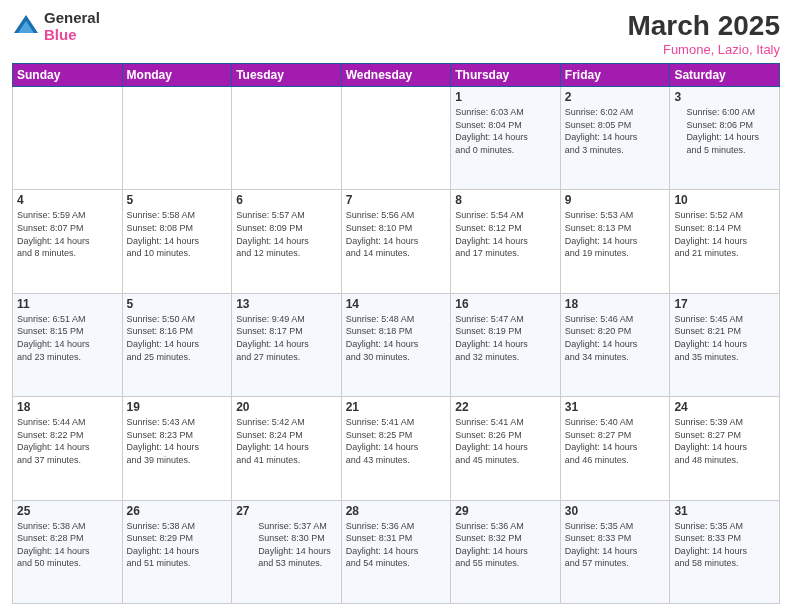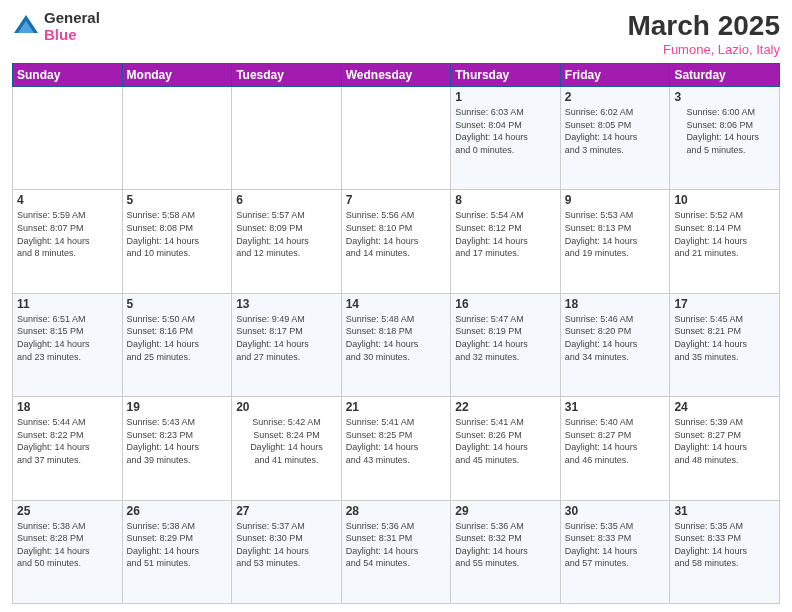--- a/index.html
+++ b/index.html
@@ -280,21 +280,21 @@
           </td>
           <td>
             <span class="day-num">19</span>
             <div class="day-info" style="white-space: pre-line;">Sunrise: 5:43 AM
 Sunset: 8:23 PM
 Daylight: 14 hours
 and 39 minutes.</div>
           </td>
           <td>
             <span class="day-num">20</span>
-            <div class="day-info" style="white-space: pre-line; text-align: center;">Sunrise: 5:42 AM
+            <div class="day-info" style="white-space: pre-line;">Sunrise: 5:42 AM
 Sunset: 8:24 PM
 Daylight: 14 hours
 and 41 minutes.</div>
           </td>
           <td>
             <span class="day-num">21</span>
             <div class="day-info" style="white-space: pre-line;">Sunrise: 5:41 AM
 Sunset: 8:25 PM
 Daylight: 14 hours
 and 43 minutes.</div>
@@ -331,21 +331,21 @@
           </td>
           <td>
             <span class="day-num">26</span>
             <div class="day-info" style="white-space: pre-line;">Sunrise: 5:38 AM
 Sunset: 8:29 PM
 Daylight: 14 hours
 and 51 minutes.</div>
           </td>
           <td>
             <span class="day-num">27</span>
-            <div class="day-info" style="white-space: pre-line;">Sunrise: 5:37 AM
+            <div class="day-info" style="white-space: pre-line; margin-left: 22px;">Sunrise: 5:37 AM
 Sunset: 8:30 PM
 Daylight: 14 hours
 and 53 minutes.</div>
           </td>
           <td>
             <span class="day-num">28</span>
             <div class="day-info" style="white-space: pre-line;">Sunrise: 5:36 AM
 Sunset: 8:31 PM
 Daylight: 14 hours
 and 54 minutes.</div>

